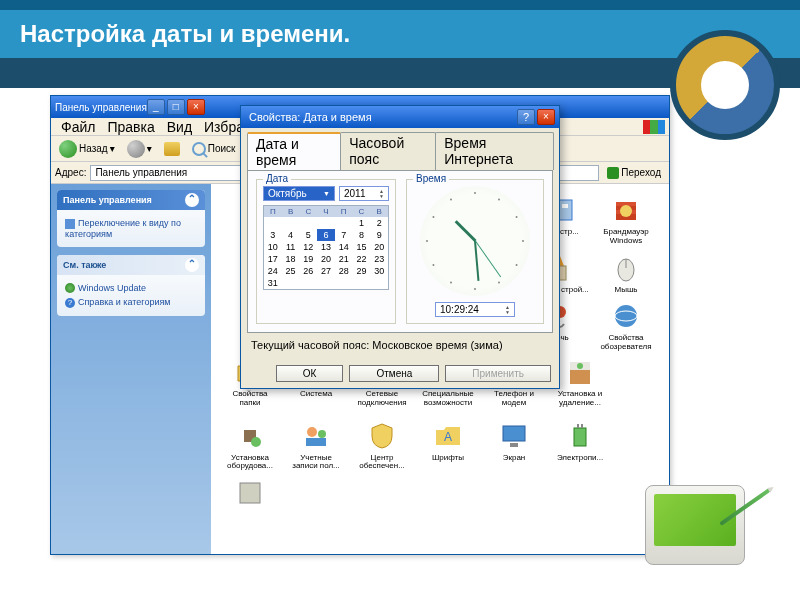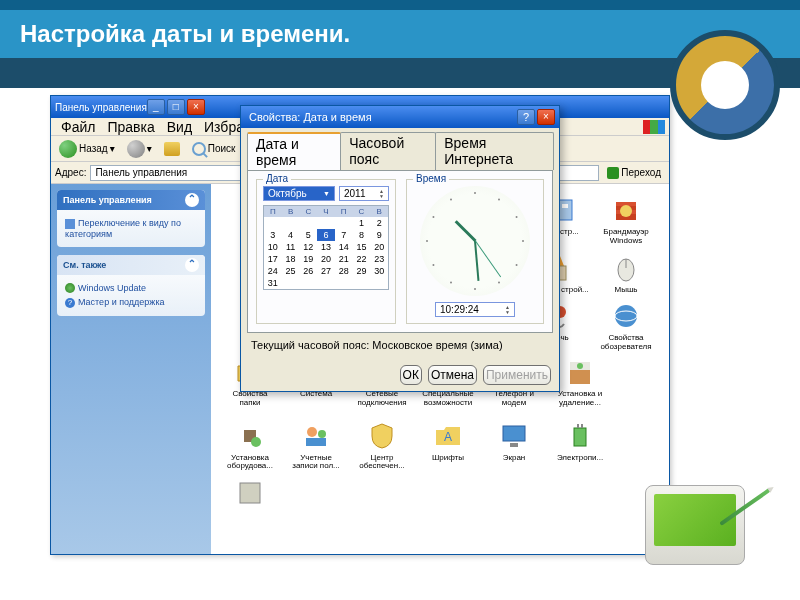--- a/index.html
+++ b/index.html
@@ -83,21 +83,21 @@
   .tick { position: absolute; width: 2px; height: 2px; background: #888; border-radius: 50%; left: 50%; top: 50%; }
   .hand { position: absolute; background: #2a7a5a; left: 50%; top: 50%; transform-origin: 50% 100%; }
   .hand.h { width: 3px; height: 28px; margin-left: -1.5px; margin-top: -28px; transform: rotate(315deg); }
   .hand.m { width: 2px; height: 40px; margin-left: -1px; margin-top: -40px; transform: rotate(175deg); }
   .hand.s { width: 1px; height: 44px; background: #3a9a7a; margin-top: -44px; transform: rotate(145deg); }
   .time-field { display: flex; justify-content: center; margin-top: 6px; }
   .time-field .spin { width: 80px; }
 
   .tz-text { padding: 0 10px 8px; font-size: 11px; }
   .dlg-btns { display: flex; justify-content: flex-end; gap: 6px; padding: 6px 8px; background: #ece9d8; }
-  .wbtn { background: linear-gradient(#fdfdfb,#e8e8e0); border: 1px solid #707070; border-radius: 6px; padding: 2px 2px; font-size: 12px; cursor: pointer; }
+  .wbtn { background: linear-gradient(#fdfdfb,#e8e8e0); border: 1px solid #707070; border-radius: 0; padding: 2px 26px; font-size: 10px; cursor: pointer; }
   .wbtn.dis { color: #a0a0a0; }
 
   .tablet { position: absolute; right: 35px; bottom: 25px; width: 120px; height: 90px; z-index: 15; }
   .tablet-body { width: 100px; height: 80px; background: linear-gradient(#f4f4f0,#d8d8d0); border-radius: 8px; border: 1px solid #aaa; position: relative; }
   .tablet-scr { position: absolute; inset: 8px 8px 18px 8px; background: linear-gradient(135deg,#8ad040,#5ab020); border-radius: 2px; }
   .tablet-pen { position: absolute; width: 60px; height: 4px; background: linear-gradient(90deg,#3a8a3a,#6ac060); top: 20px; right: -10px; transform: rotate(-35deg); border-radius: 2px; }
   .tablet-pen::after { content:""; position:absolute; right:-5px; top:-1px; width:0; height:0; border-left:6px solid #d8d8d0; border-top:3px solid transparent; border-bottom:3px solid transparent; }
 
   svg.ic { width: 100%; height: 100%; }
 </style>
@@ -157,21 +157,21 @@
           <a><span class="link-ic" style="background:#5a90d8"></span><span>Переключение к виду по категориям</span></a>
         </div>
       </div>
       <div class="panel">
         <div class="panel-hd light">
           <span>См. также</span>
           <span class="panel-collapse">⌃</span>
         </div>
         <div class="panel-body">
           <a><span class="link-ic" style="background:radial-gradient(#6ac060,#2a8020);border-radius:50%"></span><span>Windows Update</span></a>
-          <a><span class="link-ic" style="background:#3a7ad0;border-radius:50%;color:#fff;font-size:8px;text-align:center;line-height:10px">?</span><span>Мастер и поддержка</span></a>
+          <a><span class="link-ic" style="background:#3a7ad0;border-radius:50%;color:#fff;font-size:8px;text-align:center;line-height:10px">?</span><span>Справка и категориям</span></a>
         </div>
       </div>
     </div>
     <div class="xp-icons" id="icon-grid" style="position: relative;">
         <div style="width:100%;height:150px"></div>
         <div style="position: absolute; right: 8px; top: 10px; width: 130px; display: flex; flex-wrap: wrap; gap: 6px 8px;">
           <div class="cp-icon">
             <div class="glyph">
               <svg class="ic" viewBox="0 0 32 32">
                 <rect x="4" y="6" width="24" height="20" fill="#a8c8e8" stroke="#3a7ad0"></rect>

